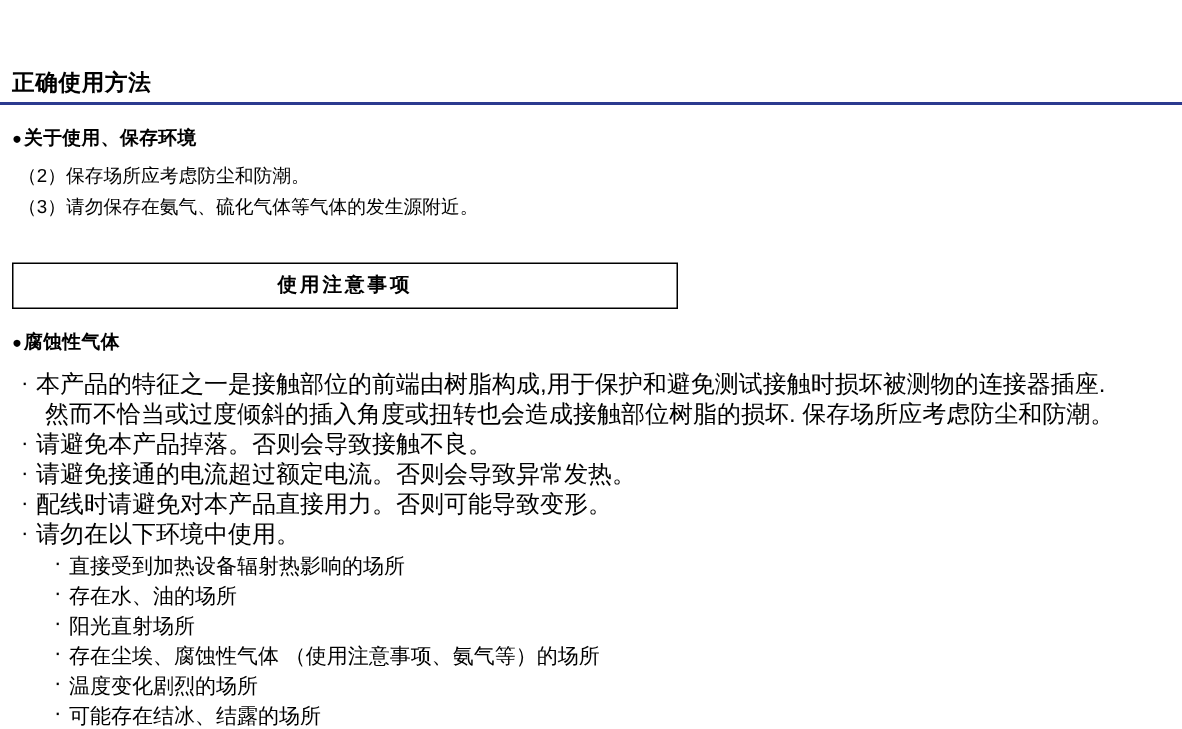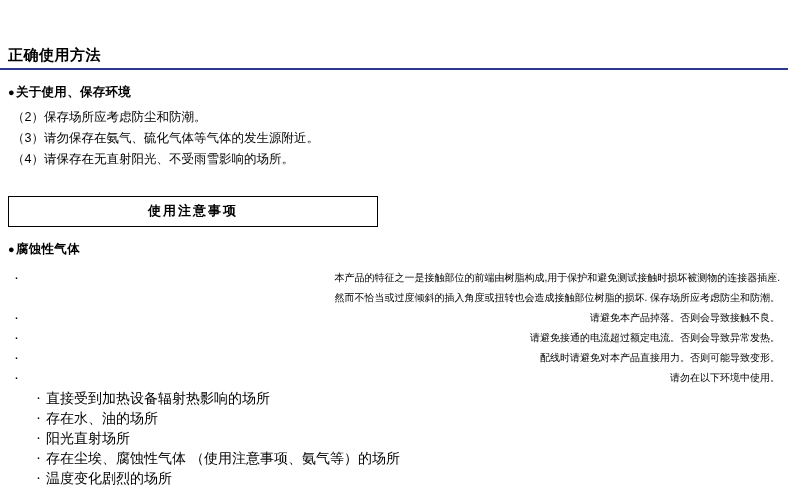--- a/index.html
+++ b/index.html
@@ -55,41 +55,40 @@
 
   .num-line {
     font-size: 12.5px;
     line-height: 21px;
     margin-left: 4px;
   }
 
   
   .boxed-heading {
     margin: 26px 0 0 8px;
-    width: 370px;
+    width: 444px;
     border: 1px solid #000;
     text-align: center;
     font-size: 13px;
     font-weight: bold;
     padding: 5px 0 6px 0;
     letter-spacing: 2px;
     box-sizing: border-box;
   }
 
   
   .notes {
     margin-top: 10px;
   }
   .note {
-    font-size: 10px;
+    font-size: 16px;
     line-height: 20px;
     margin-left: 4px;
     position: relative;
     padding-left: 12px;
-    text-align: right;
   }
   .note::before {
     content: "\00B7";
     position: absolute;
     left: 2px;
     top: -1px;
     font-size: 15px;
   }
   .note .cont {
     display: block;
@@ -115,21 +114,20 @@
 
 <div class="page">
 
   <div class="doc-title">正确使用方法</div>
   <div class="title-rule" style="background: rgb(43, 58, 143);"></div>
 
   <div class="section">
     <div class="sec-head bullet-dot">关于使用、保存环境</div>
     <div class="num-line">（2）保存场所应考虑防尘和防潮。</div>
     <div class="num-line">（3）请勿保存在氨气、硫化气体等气体的发生源附近。</div>
-    <div class="num-line">（4）请保存在无直射阳光、不受雨雪影响的场所。</div>
   </div>
 
   <div class="boxed-heading">使用注意事项</div>
 
   <div class="section">
     <div class="sec-head bullet-dot">腐蚀性气体</div>
 
     <div class="notes">
       <div class="note">
         <span>本产品的特征之一是接触部位的前端由树脂构成,用于保护和避免测试接触时损坏被测物的连接器插座.</span>

